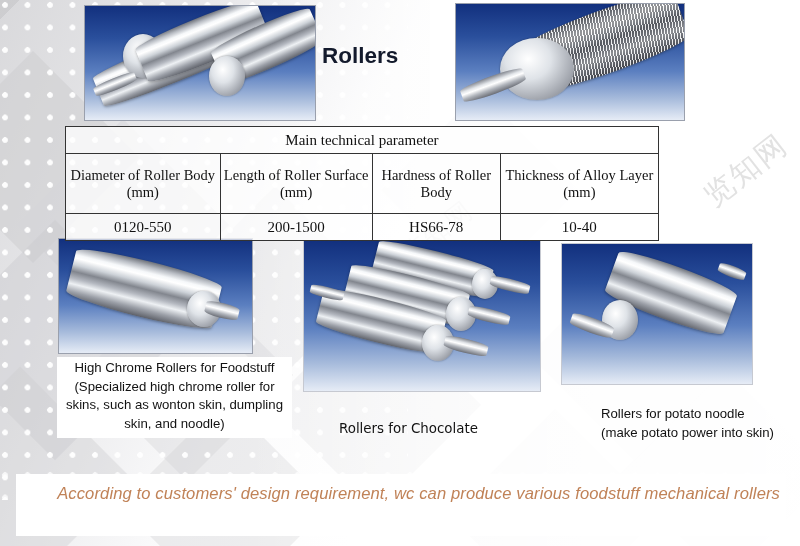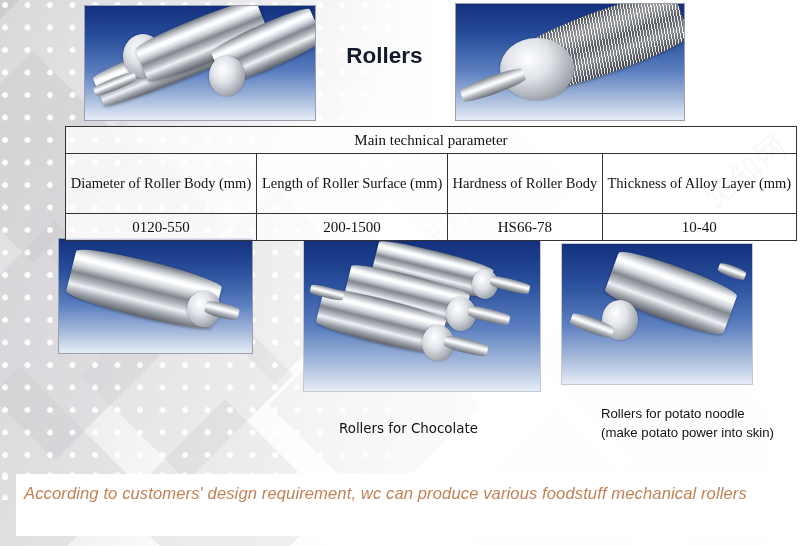--- a/index.html
+++ b/index.html
@@ -100,21 +100,21 @@
   }
   .grooves{
     position:absolute;border-radius:50% / 14%;
     background:repeating-linear-gradient(100deg,
        rgba(255,255,255,.9) 0 1px, rgba(40,42,48,.55) 1px 3px);
     mix-blend-mode:normal;opacity:.9;
   }
 
   
   .tbl{
-    position:absolute;left:65px;top:126px;width:732px;
+    position:absolute;left:65px;top:126px;width:594px;
     border-collapse:collapse;
     background:rgba(255,255,255,.55);
     font-family:"Liberation Serif", serif;
     color:#111;
   }
   .tbl td{
     border:1px solid #333;text-align:center;vertical-align:middle;
     font-size:14.5px;line-height:1.12;padding:2px 3px;
     background:rgba(255,255,255,.45);
   }
@@ -142,30 +142,29 @@
 
   
   .banner{
     position:absolute;left:16px;top:474px;width:770px;height:62px;
     background:#ffffff;
   }
   .banner span{
     display:block;padding:7px 6px 0 8px;
     font-family:"Liberation Sans", sans-serif;
     font-style:italic;font-size:16.6px;line-height:1.55;
-    color:#c08257;letter-spacing:.1px;
+    color:#c08257;letter-spacing:.1px;text-align:right;
   }
 
   
   .title{
     position:absolute;left:322px;top:42px;width:125px;
     font-family:"Liberation Sans", sans-serif;
     font-weight:bold;font-size:22.5px;line-height:1.22;
     color:#131a2c;
-    text-align:center;
   }
 </style>
 </head>
 <body>
 
 <div id="slide">
 
   <div class="bg-diag"></div>
   <div class="diamond d1"></div>
   <div class="diamond d2"></div>
@@ -263,20 +262,21 @@
       </tr>
       <tr>
         <td class="val">0120-550</td>
         <td class="val">200-1500</td>
         <td class="val">HS66-78</td>
         <td class="val">10-40</td>
       </tr>
     </tbody>
   </table>
 
+  <div class="cap cap1">High Chrome Rollers for Foodstuff (Specialized high chrome roller for skins, such as wonton skin, dumpling skin, and noodle)</div>
   <div class="cap cap2">Rollers for Chocolate</div>
   <div class="cap cap3">Rollers for potato noodle (make potato power into skin)</div>
 
   <div class="banner">
     <span>According to customers' design requirement, wc can produce various foodstuff mechanical rollers</span>
   </div>
 
 </div>
 
 </body></html>

